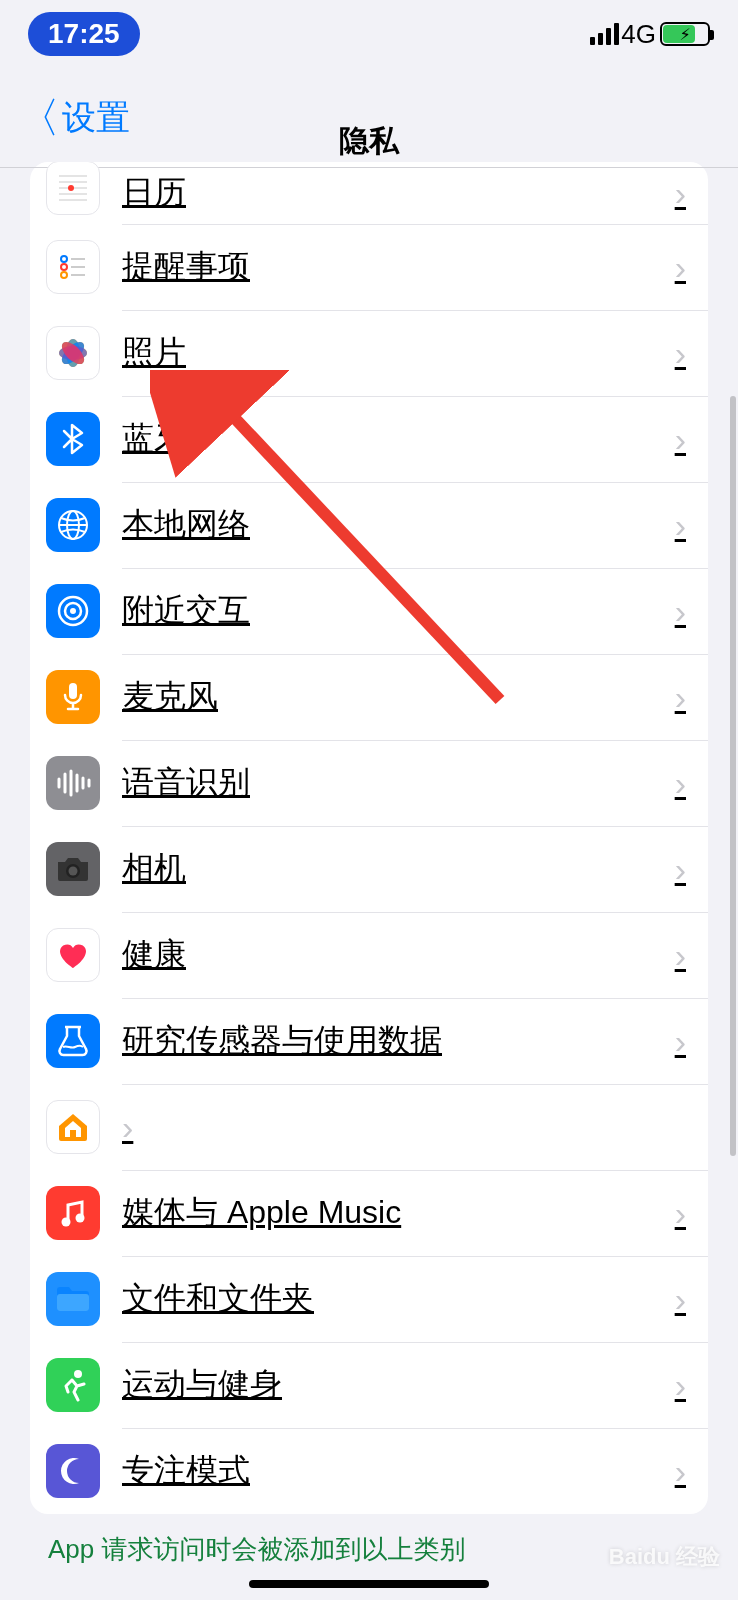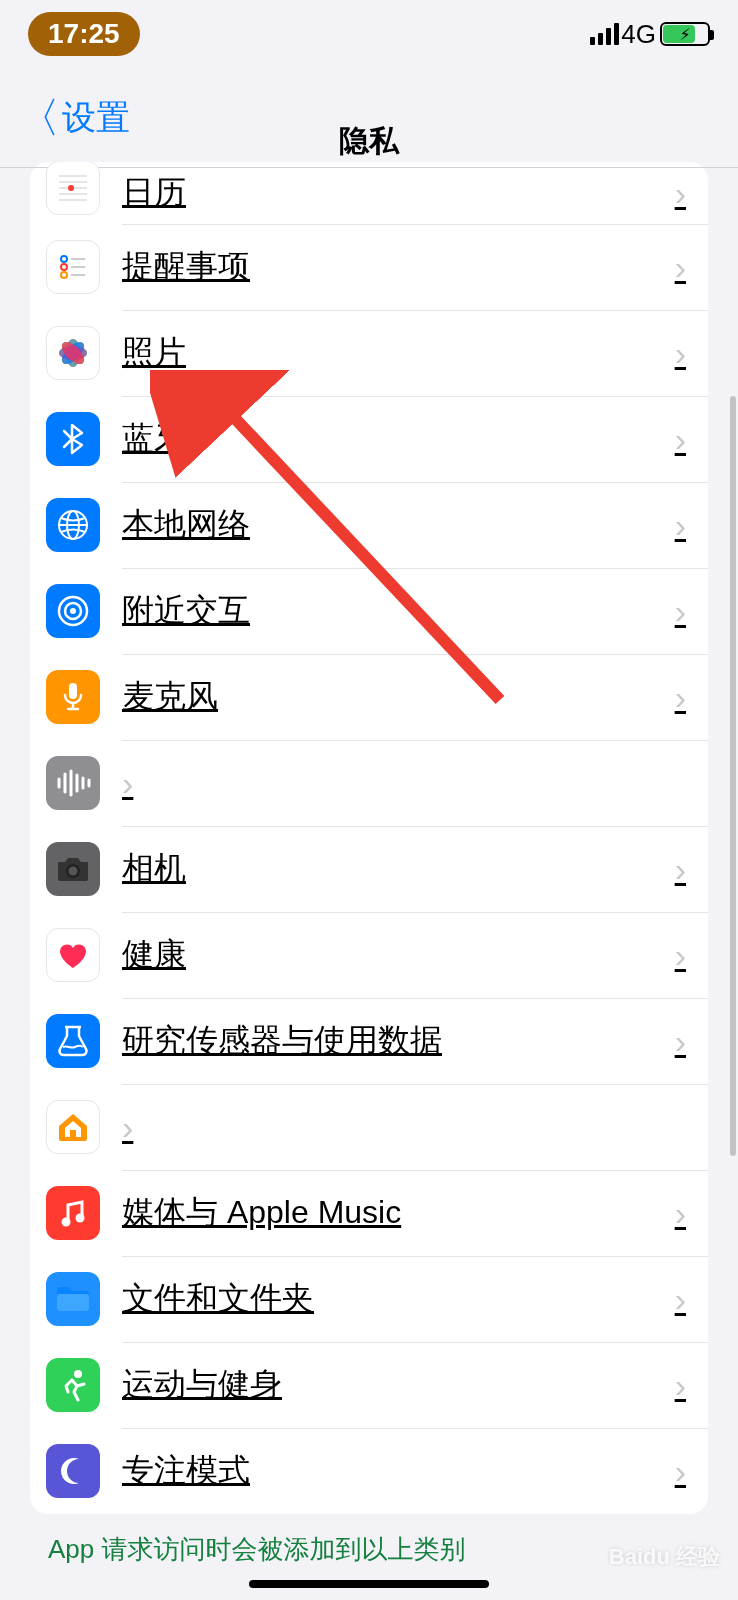--- a/index.html
+++ b/index.html
@@ -12,21 +12,21 @@
       overflow: hidden;
     }
     .status-bar {
       height: 68px;
       display: flex;
       align-items: center;
       justify-content: space-between;
       padding: 0 28px;
     }
     .time-pill {
-      background: #a16207;
+      background: #1d4ed8;
       color: #fff;
       font-size: 28px;
       font-weight: 600;
       padding: 6px 20px;
       border-radius: 24px;
     }
     .status-right {
       display: flex;
       align-items: center;
       gap: 0;
@@ -298,20 +298,21 @@
             <g stroke="#fff" stroke-width="3" stroke-linecap="round">
               <line x1="6" y1="11" x2="6" y2="19"></line>
               <line x1="12" y1="6" x2="12" y2="24"></line>
               <line x1="18" y1="3" x2="18" y2="27"></line>
               <line x1="24" y1="7" x2="24" y2="23"></line>
               <line x1="30" y1="10" x2="30" y2="20"></line>
               <line x1="36" y1="12" x2="36" y2="18"></line>
             </g>
           </svg>
       </div>
+      <div class="row-label">语音识别</div>
       <div class="chevron">›</div>
     </div>
 
     <div class="row">
       <div class="icon-box ic-darkgray">
         <svg width="38" height="30" viewBox="0 0 38 30">
             <path d="M4 8h7l3-4h10l3 4h7v17a2 2 0 01-2 2H6a2 2 0 01-2-2z" fill="#333"></path>
             <circle cx="19" cy="17" r="7" fill="#222"></circle>
             <circle cx="19" cy="17" r="4.5" fill="#555"></circle>
           </svg>

